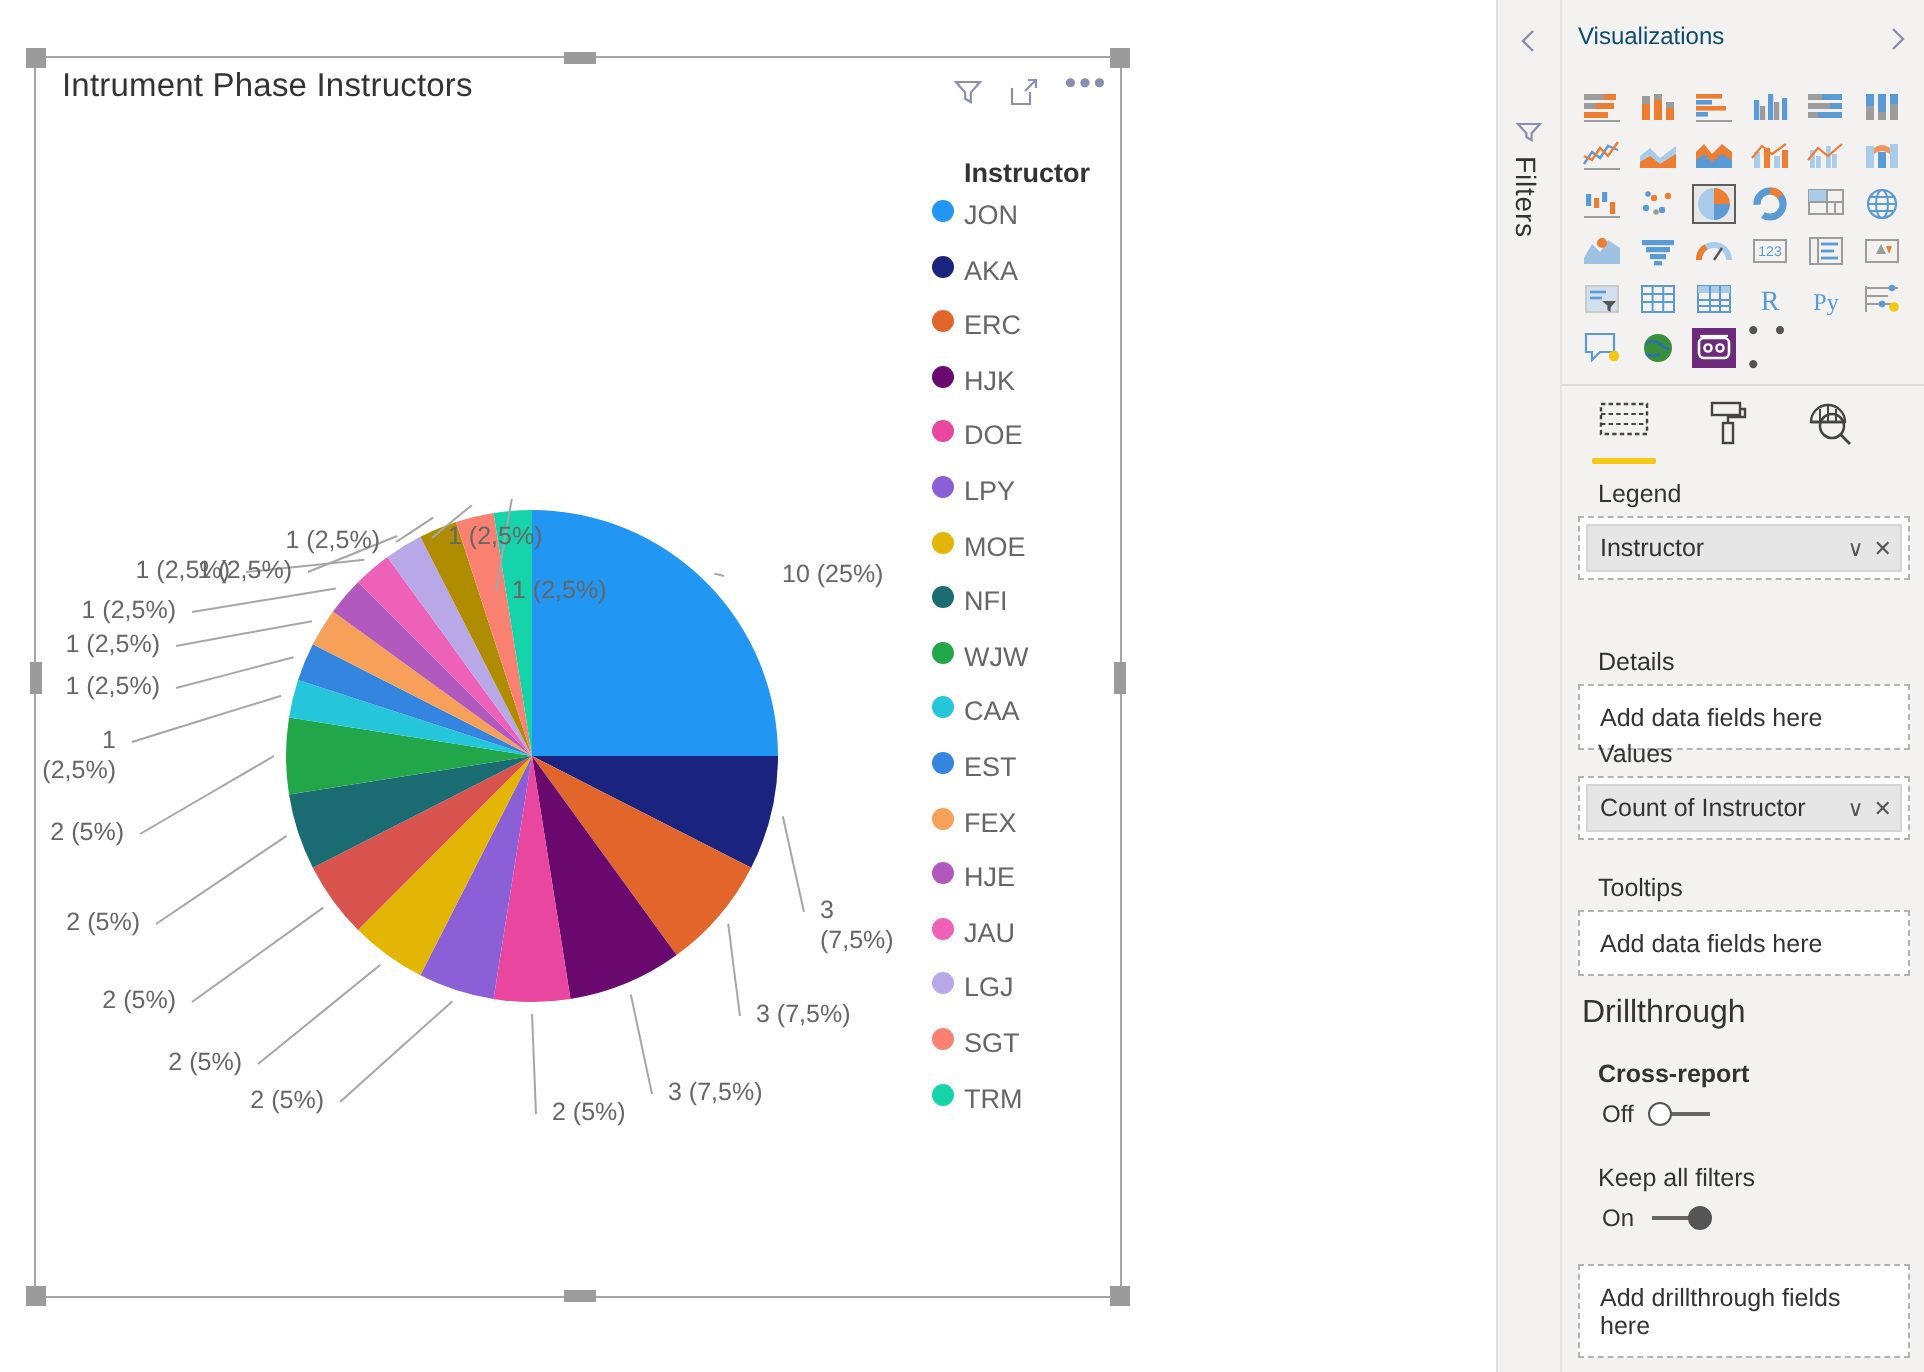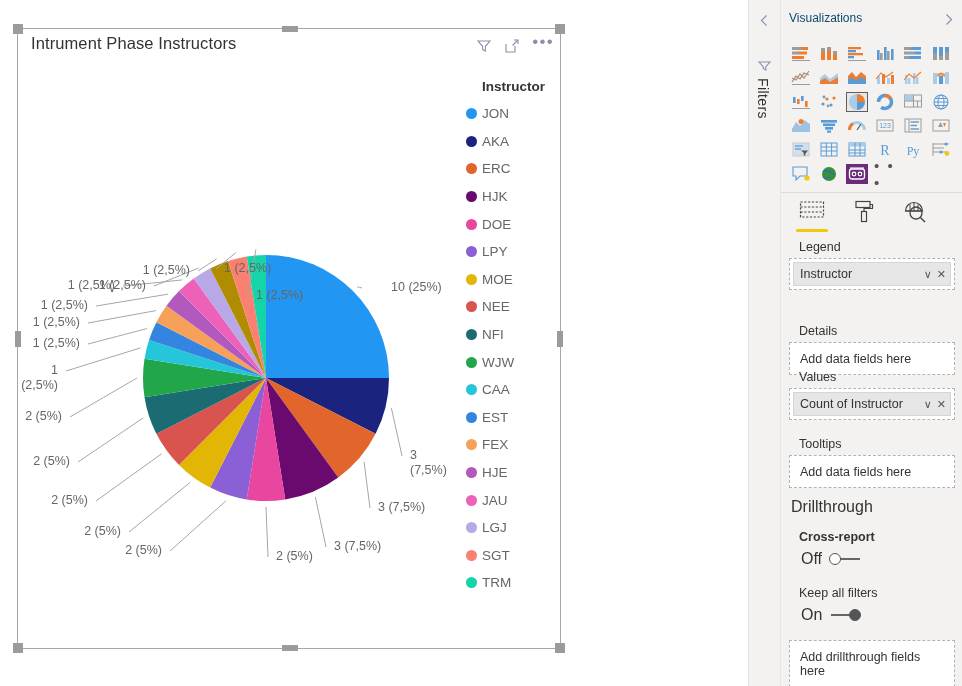--- a/index.html
+++ b/index.html
@@ -51,21 +51,21 @@
   
   #legend {
     position: absolute; left: 448px; top: 50px;
     width: 96px;
   }
   .legend-title {
     font-size: 13.5px; font-weight: bold; color: #333333;
     margin-bottom: 6px; padding-left: 16px;
   }
   .legend-item {
-    display: flex; align-items: center;
+    display: flex; align-items: flex-start;
     height: 27.6px;
     cursor: pointer;
   }
   .legend-dot {
     width: 11px; height: 11px; border-radius: 50%;
     margin-right: 5px; flex: 0 0 auto;
   }
   .legend-label { font-size: 13.5px; color: #666666; }
 
   
@@ -207,21 +207,21 @@
   .pill-ico { color: #555555; margin-left: 5px; cursor: pointer; }
 
   .drill-title {
     font-size: 16px; color: #333333;
     margin-left: 10px;
   }
   .toggle-row {
     display: flex; align-items: center;
     margin-left: 20px; gap: 7px;
   }
-  .toggle-label { font-size: 16px; color: #333333; }
+  .toggle-label { font-size: 12px; color: #333333; }
   .switch { width: 34px; height: 14px; position: relative; cursor: pointer; }
   .sw-track {
     position: absolute; left: 7px; top: 6px;
     width: 24px; height: 1.6px; background: #666;
   }
   .sw-knob {
     position: absolute; top: 1px;
     width: 12px; height: 12px; border-radius: 50%;
   }
   .sw-off .sw-knob { left: 0; background: #ffffff; border: 1.6px solid #555; }
@@ -346,24 +346,20 @@
             </div>
             <div class="legend-item">
               <span class="legend-dot" style="background: rgb(139, 95, 214);"></span>
               <span class="legend-label">LPY</span>
             </div>
             <div class="legend-item">
               <span class="legend-dot" style="background: rgb(227, 181, 5);"></span>
               <span class="legend-label">MOE</span>
             </div>
             <div class="legend-item">
-              <span class="legend-dot" style="background: rgb(217, 83, 79);"></span>
-              <span class="legend-label">NEE</span>
-            </div>
-            <div class="legend-item">
               <span class="legend-dot" style="background: rgb(26, 107, 114);"></span>
               <span class="legend-label">NFI</span>
             </div>
             <div class="legend-item">
               <span class="legend-dot" style="background: rgb(34, 166, 74);"></span>
               <span class="legend-label">WJW</span>
             </div>
             <div class="legend-item">
               <span class="legend-dot" style="background: rgb(38, 198, 218);"></span>
               <span class="legend-label">CAA</span>

